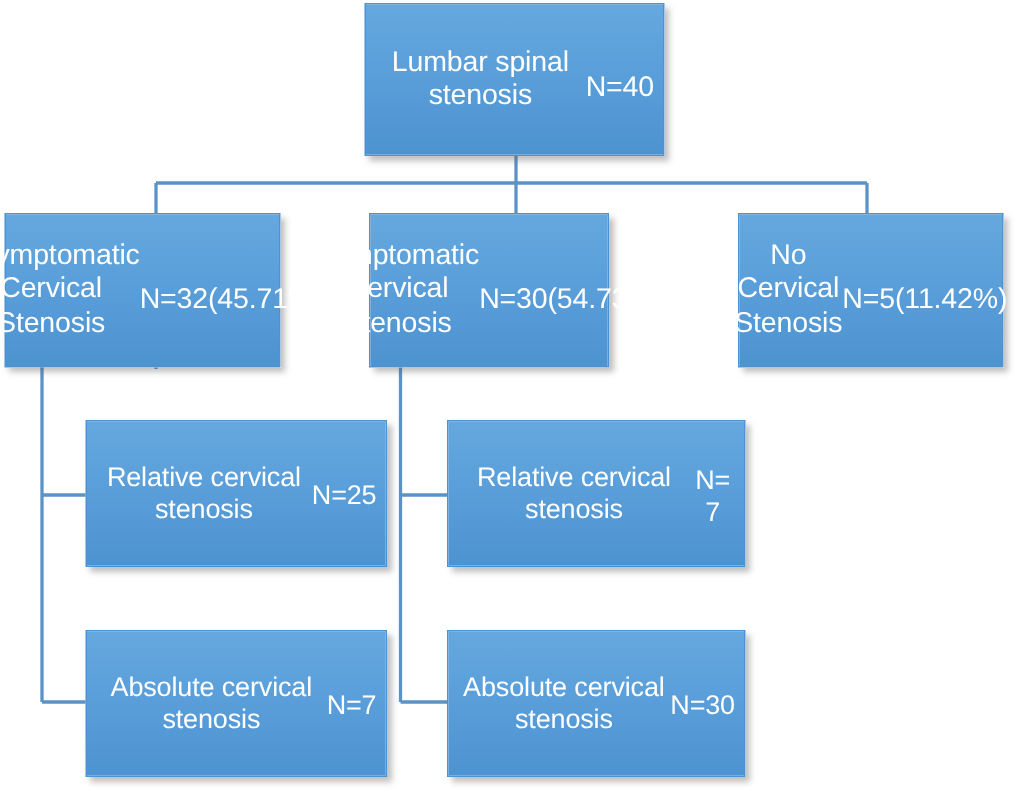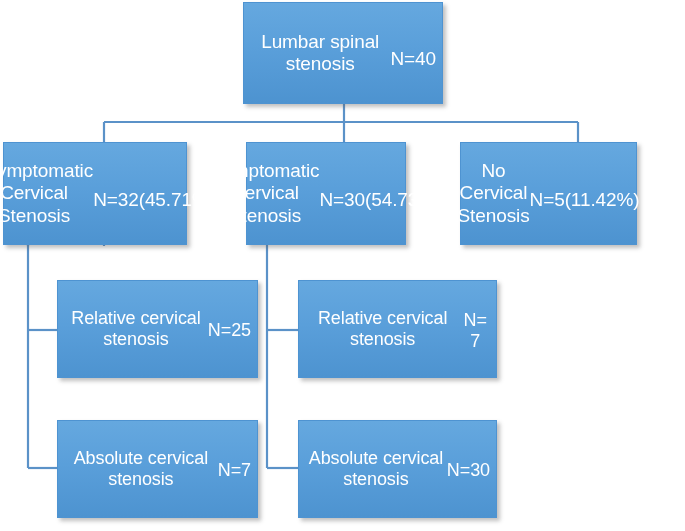--- a/index.html
+++ b/index.html
@@ -92,21 +92,21 @@
   <div class="node" style="left:3px; top:142px; width:184px; height:103px;">
     <div class="title">Asymptomatic Cervical Stenosis</div>
     <div class="count">N=32(45.71%)</div>
   </div>
 
   <div class="node" style="left:246px; top:142px; width:160px; height:103px;">
     <div class="title">Symptomatic Cervical Stenosis</div>
     <div class="count">N=30(54.73%)</div>
   </div>
 
-  <div class="node" style="left:460px; top:142px; width:177px; height:103px;">
+  <div class="node" style="left:492px; top:142px; width:177px; height:103px;">
     <div class="title">No Cervical Stenosis</div>
     <div class="count">N=5(11.42%)</div>
   </div>
 
   <div class="node small" style="left:57px; top:280px; width:201px; height:98px;">
     <div class="title">Relative cervical stenosis</div>
     <div class="count">N=25</div>
   </div>
 
   <div class="node small" style="left:298px; top:280px; width:199px; height:98px;">

